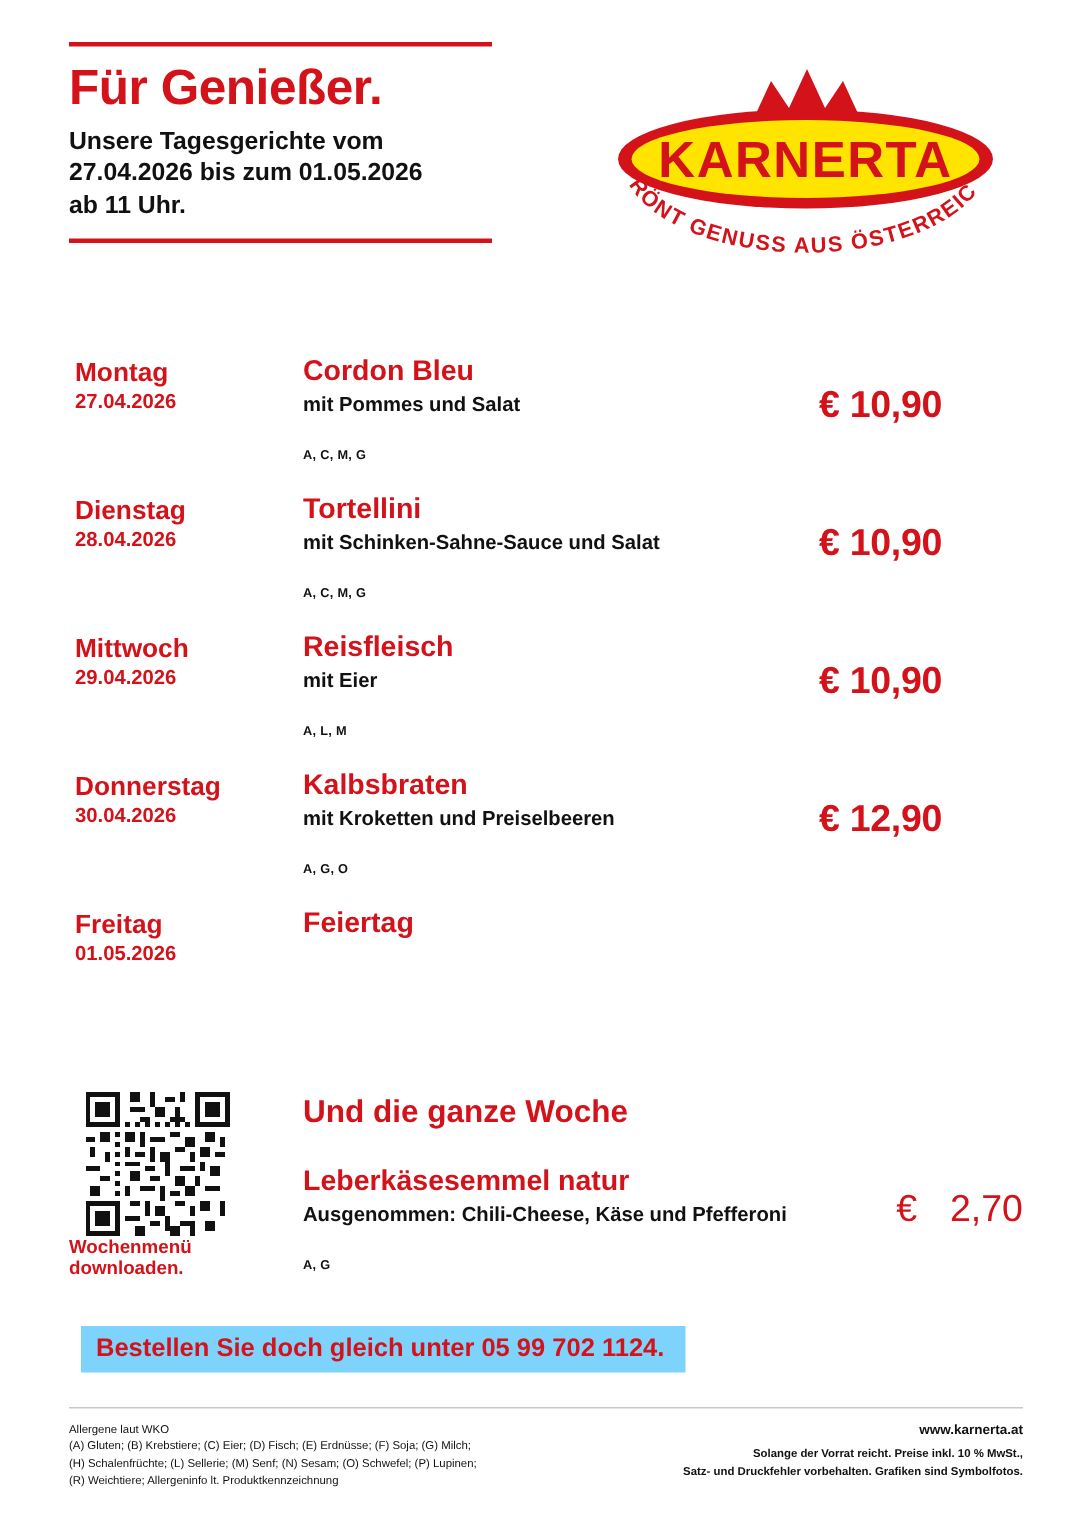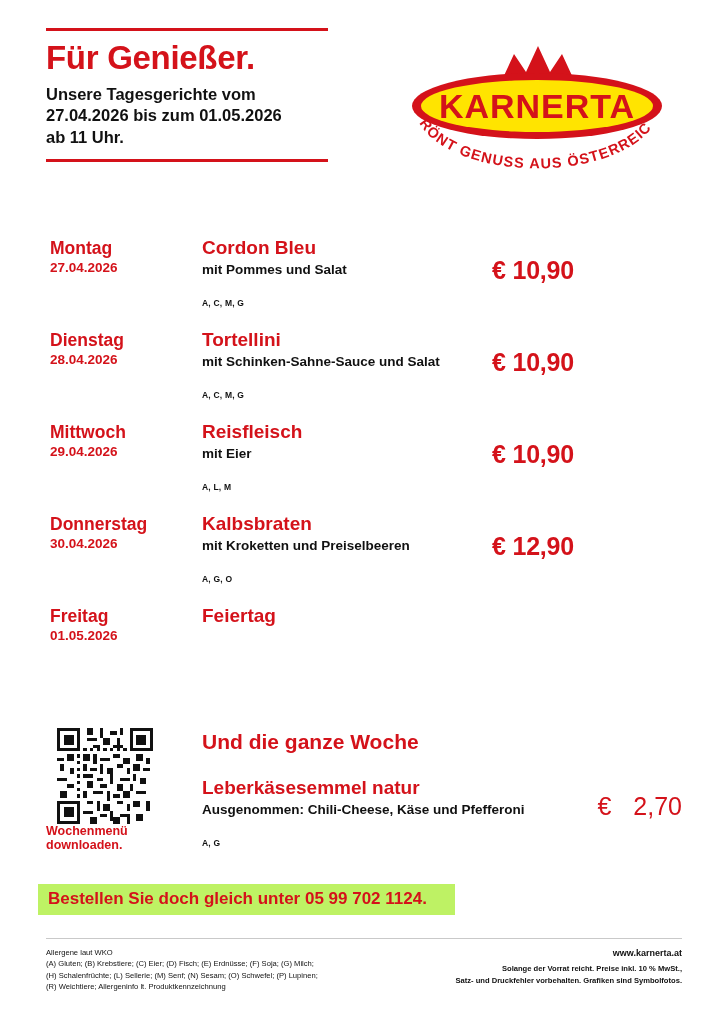--- a/index.html
+++ b/index.html
@@ -123,21 +123,21 @@
     font-weight: bold;
     color: #111;
     margin-top: 20px;
     letter-spacing: 0.2px;
   }
   .price {
     position: absolute;
     right: 0;
     top: 18px;
     width: 190px;
-    text-align: left;
+    text-align: center;
     font-size: 25px;
     font-weight: bold;
     color: #d4121a;
     letter-spacing: -0.2px;
   }
 
   
   .weekly {
     position: absolute;
     left: 46px;
@@ -185,24 +185,24 @@
     text-align: right;
     font-size: 25px;
     font-weight: normal;
     color: #d4121a;
   }
   .weekly-price .cur { margin-right: 22px; }
 
   
   .order-banner {
     position: absolute;
-    left: 38px;
+    left: 54px;
     top: 884px;
-    background: #bef264;
-    padding: 5px 28px 6px 10px;
+    background: #7dd3fc;
+    padding: 5px 14px 6px 10px;
     display: inline-block;
   }
   .order-banner span {
     font-size: 17px;
     font-weight: bold;
     color: #d4121a;
     white-space: nowrap;
   }
 
   

